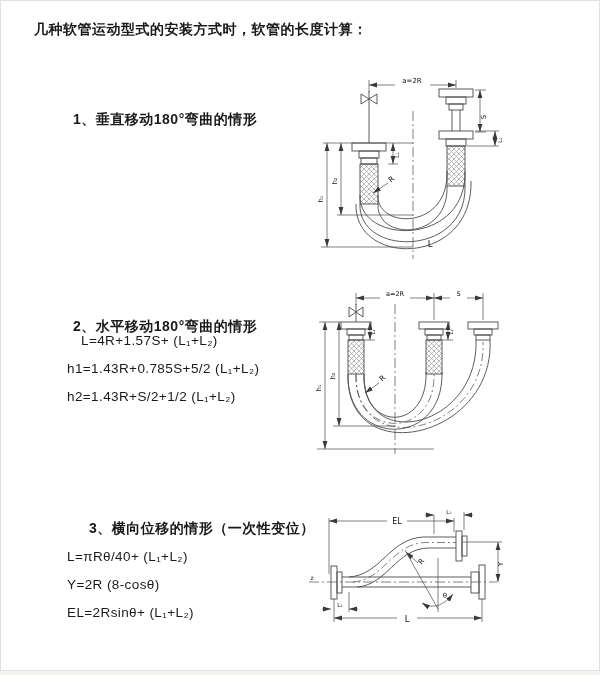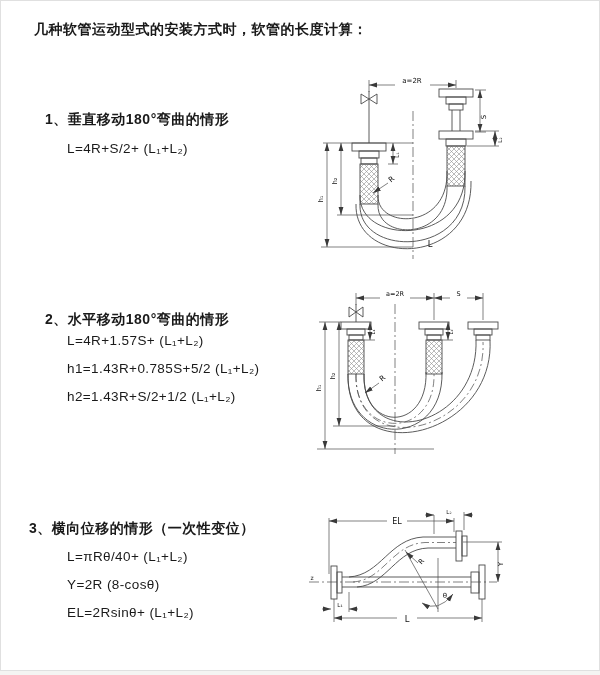--- a/index.html
+++ b/index.html
@@ -3,41 +3,40 @@
 <meta charset="utf-8">
 <style>
   html,body{margin:0;padding:0;background:#f4f4f2;}
   .page{
     position:relative;width:600px;height:671px;background:#ffffff;
     font-family:"Liberation Sans","DejaVu Sans",sans-serif;color:#1a1a1a;
     border:1px solid #e0e0e0;box-sizing:border-box;overflow:hidden;
   }
   .t{position:absolute;white-space:nowrap;}
   .title{font-size:14px;font-weight:700;letter-spacing:0.5px;}
-  .heading{font-size:14px;font-weight:700;letter-spacing:0.5px;}
+  .heading{font-size:14px;font-weight:700;letter-spacing:0.5px;margin-left:28px;}
   .formula{font-size:13.5px;font-weight:400;letter-spacing:0.4px;}
   svg{position:absolute;overflow:visible;}
   svg text{font-family:"DejaVu Sans","Liberation Sans",sans-serif;fill:#111;stroke:none;}
 </style>
 </head>
 <body>
 
 <div class="page">
 
   <div class="t title" style="left:33px;top:20px">几种软管运动型式的安装方式时，软管的长度计算：</div>
 
   <div class="t heading" style="left:44px;top:110px">1、垂直移动180°弯曲的情形</div>
-  <div class="t formula" style="left:66px;top:140px">L=4R+S/2+ (L₁+L₂)</div>
-
-  <div class="t heading" style="left:44px;top:310px">2、水平移动180°弯曲的情形</div>
-  <div class="t formula" style="left:66px;top:332px">L=4R+1.57S+ (L₁+L₂)</div>
+
+  <div class="t heading" style="left:44px;top:317px">2、水平移动180°弯曲的情形</div>
+  <div class="t formula" style="left:80px;top:332px">L=4R+1.57S+ (L₁+L₂)</div>
   <div class="t formula" style="left:66px;top:360px">h1=1.43R+0.785S+5/2 (L₁+L₂)</div>
   <div class="t formula" style="left:66px;top:388px">h2=1.43R+S/2+1/2 (L₁+L₂)</div>
 
-  <div class="t heading" style="left:28px;top:519px">3、横向位移的情形（一次性变位）</div>
+  <div class="t heading" style="left:60px;top:519px">3、横向位移的情形（一次性变位）</div>
   <div class="t formula" style="left:66px;top:548px">L=πRθ/40+ (L₁+L₂)</div>
   <div class="t formula" style="left:66px;top:576px">Y=2R (8-cosθ)</div>
   <div class="t formula" style="left:66px;top:604px">EL=2Rsinθ+ (L₁+L₂)</div>
 
   <svg style="left:308px;top:68px" width="290" height="195" viewBox="0 0 290 195">
     <defs>
       <pattern id="braid1" width="5" height="5" patternUnits="userSpaceOnUse">
         <path d="M0 5 L5 0 M0 0 L5 5" stroke="#8f8f8f" stroke-width="0.6" fill="none"></path>
       </pattern>
       <marker id="ae1" markerWidth="9" markerHeight="7" refX="8" refY="3" orient="auto" markerUnits="userSpaceOnUse">

